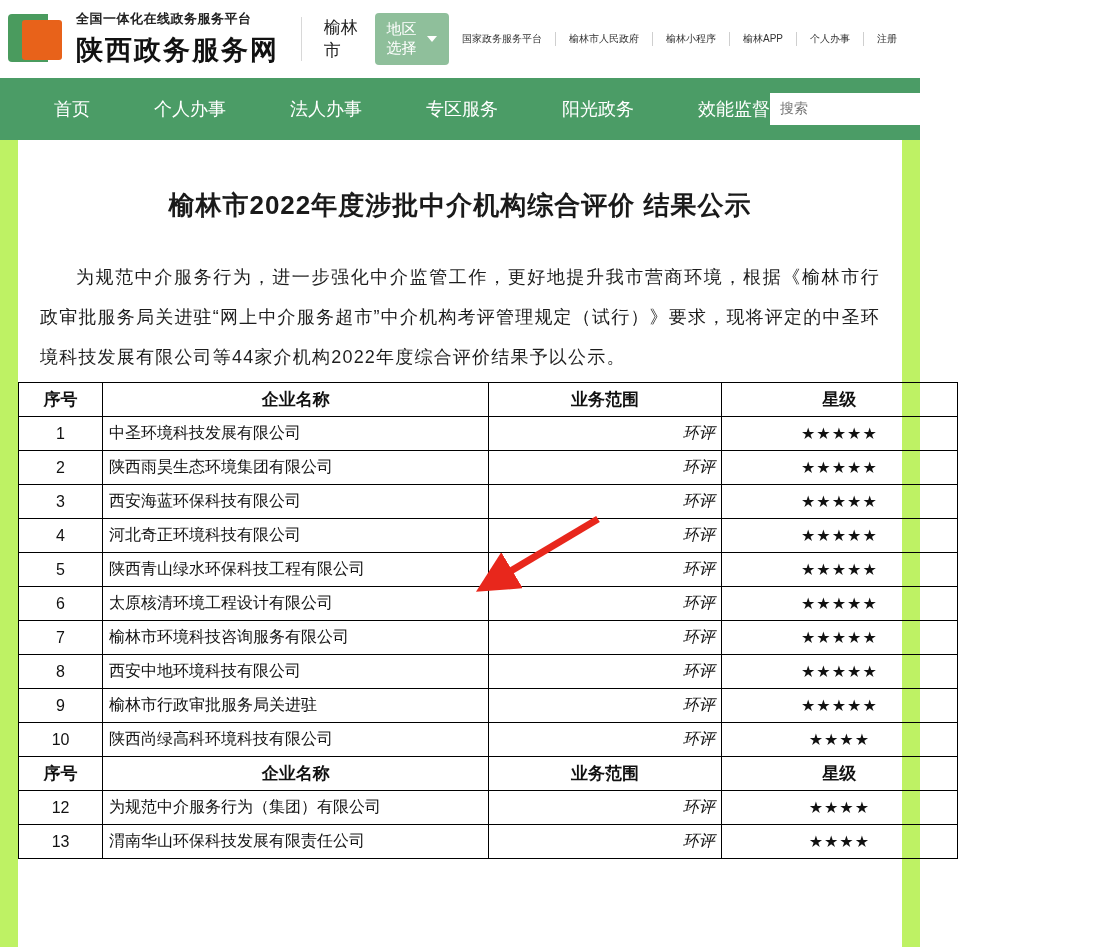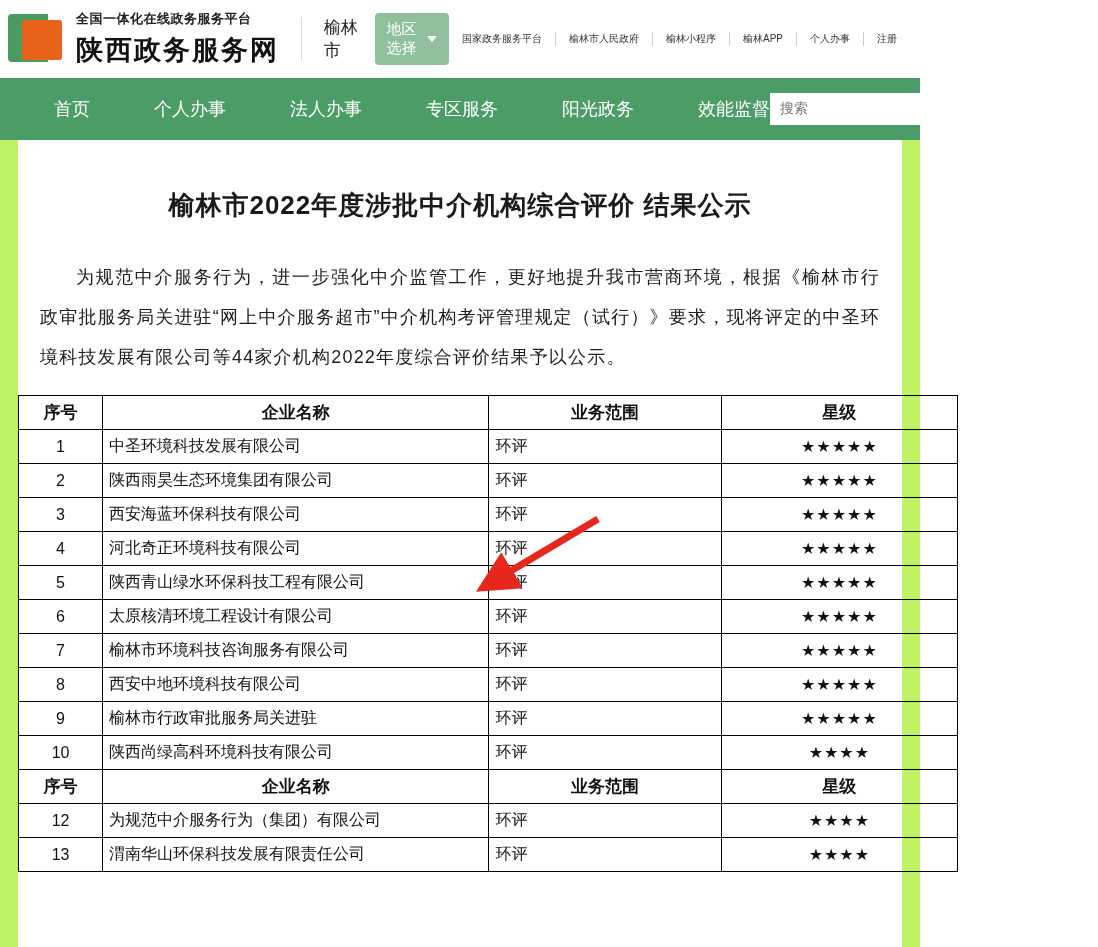--- a/index.html
+++ b/index.html
@@ -130,39 +130,39 @@
   }
   .table-caption {
     text-align: center;
     font-size: 15px;
     color: #1a1a1a;
     margin: 26px 0 12px 0;
   }
   table.result {
     border-collapse: collapse;
     width: 940px;
-    margin: 18px auto;
+    margin: 5px auto;
     table-layout: fixed;
     border-radius: 16px;
   }
   table.result td, table.result th {
     border: 1px solid #000000;
     height: 34px;
     font-size: 16px;
     color: #111;
     padding: 0 6px;
   }
   table.result th {
     font-weight: bold;
     font-size: 17px;
     text-align: center;
   }
   td.c-idx { width: 84px; text-align: center; }
   td.c-name { width: 386px; text-align: left; padding-left: 14px; }
-  td.c-scope { width: 232px; text-align: left; font-size: 15px; }
+  td.c-scope { width: 232px; text-align: right; font-size: 15px; font-style: italic; }
   td.c-star { width: 236px; text-align: center; letter-spacing: 1px; font-size: 15px; }
   th.c-idx { width: 84px; }
   th.c-name { width: 386px; }
   th.c-scope { width: 232px; }
   th.c-star { width: 236px; }
 
   
   .arrow-anno {
     position: absolute;
     left: 472px; top: 515px;

